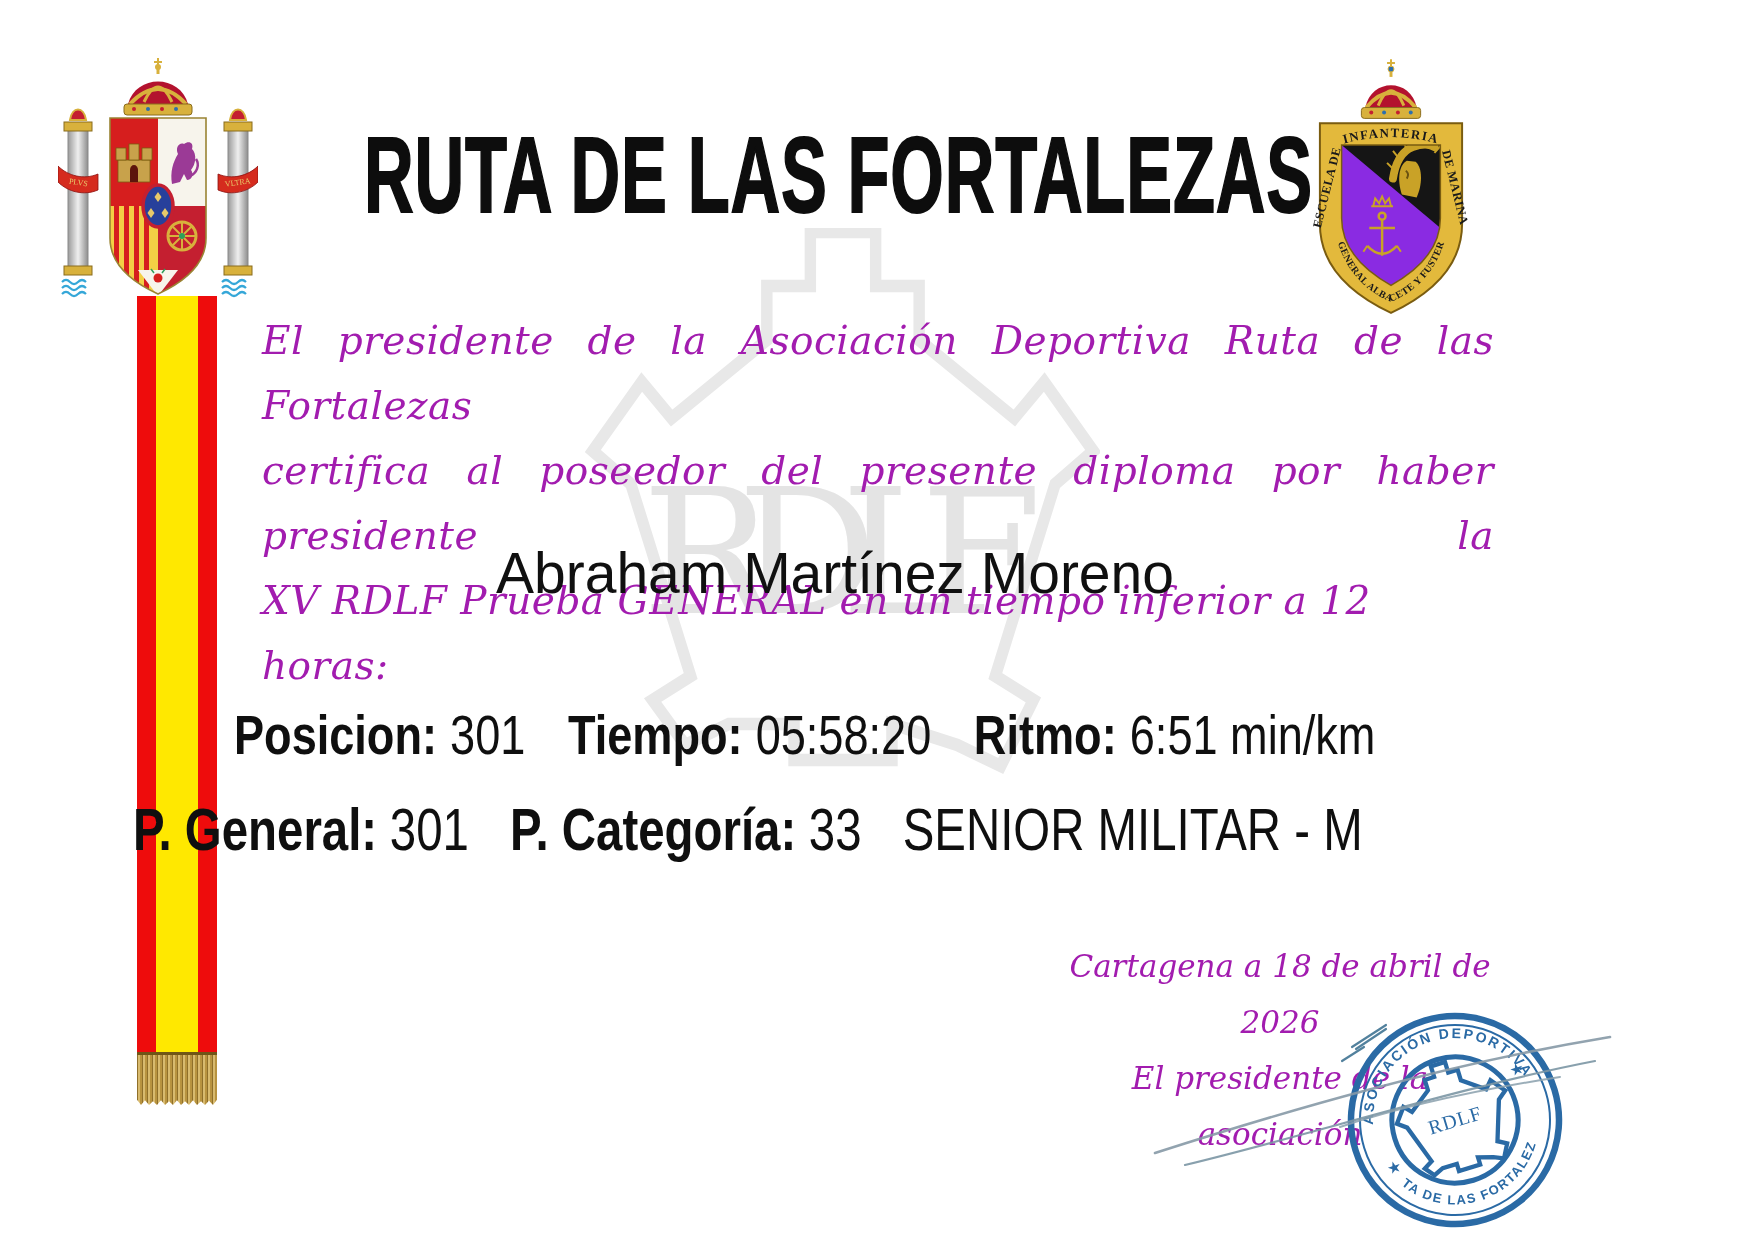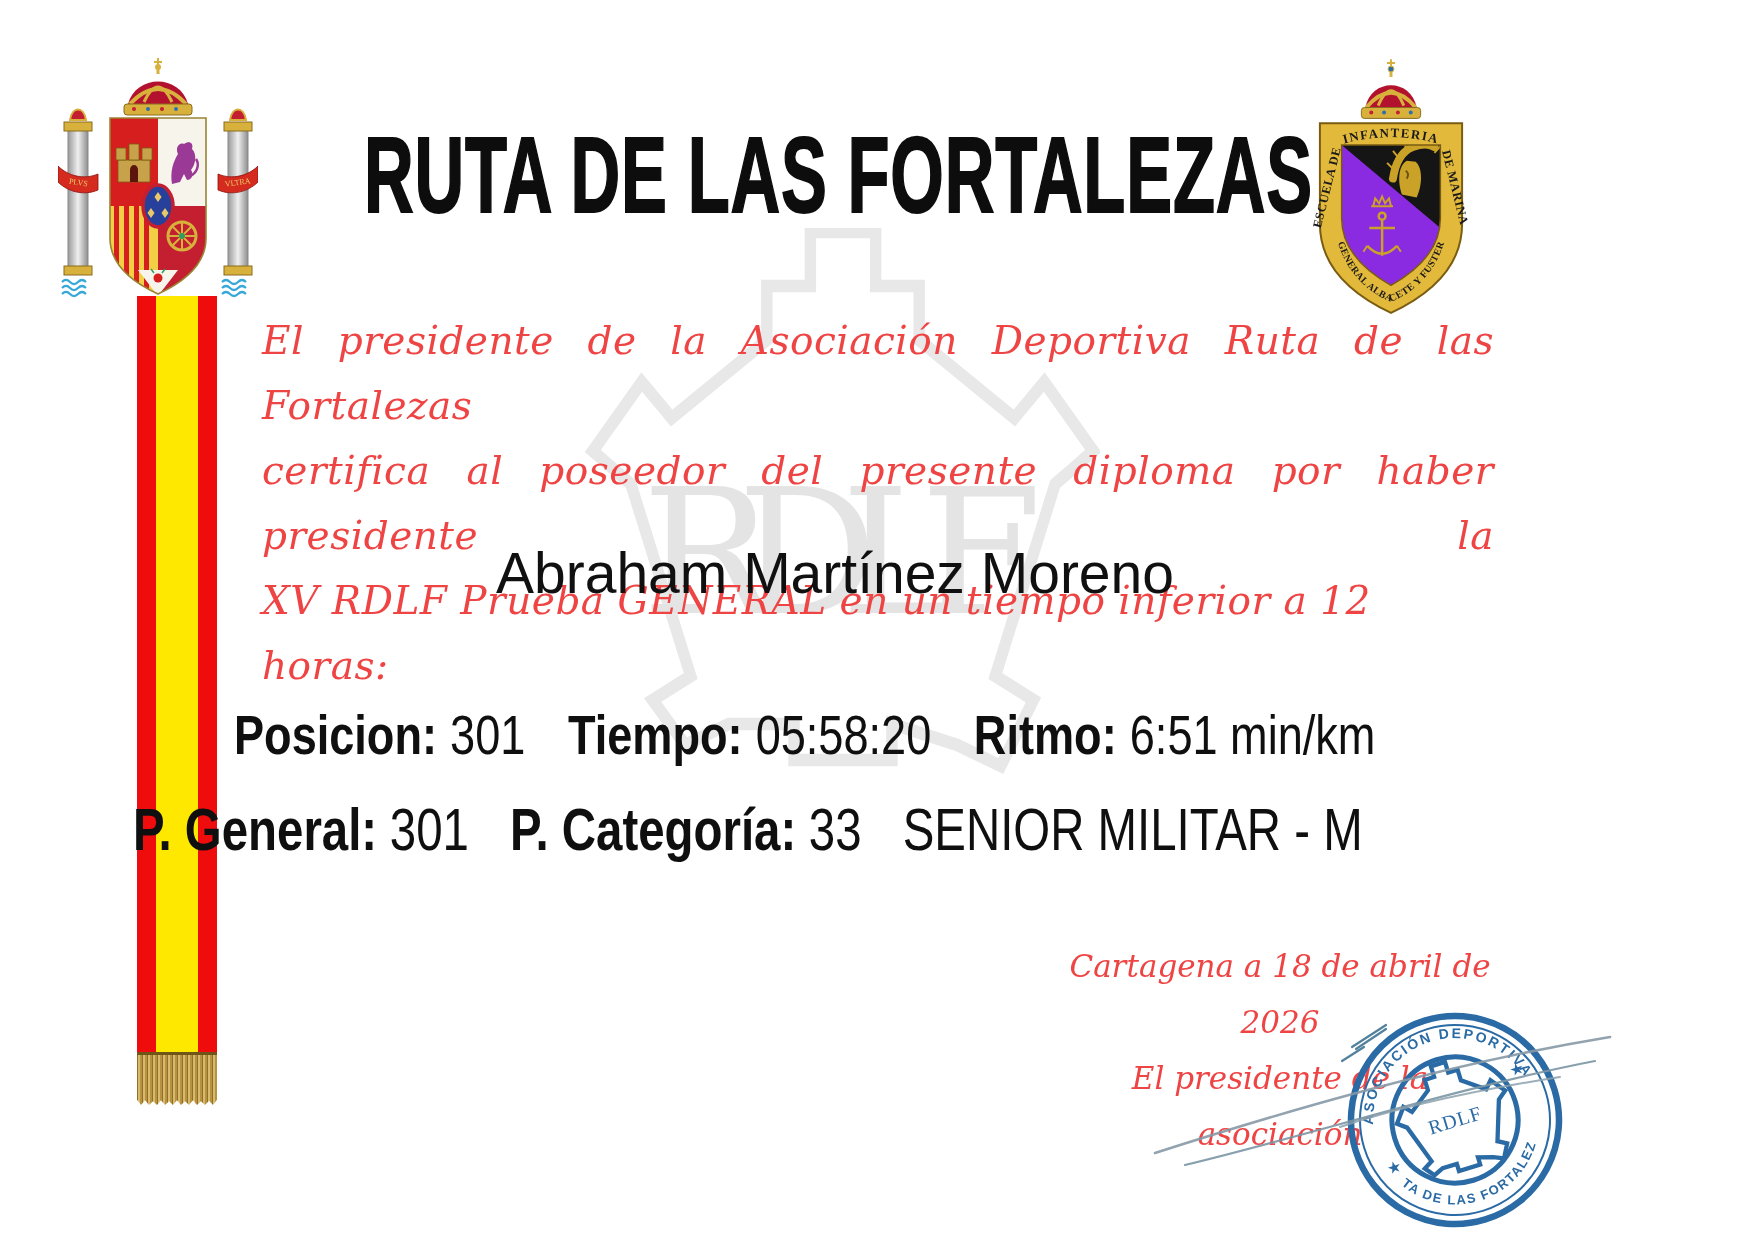--- a/index.html
+++ b/index.html
@@ -21,21 +21,21 @@
           background:linear-gradient(90deg,#ee0c0c 0 19px,#ffe800 19px 61px,#ee0c0c 61px 80px);}
   .fringe{left:137px;top:1052px;width:80px;height:50px;z-index:1;
           background:repeating-linear-gradient(90deg,#8f6f2a 0 1.5px,#d8ba6e 1.5px 3.5px,#b8933f 3.5px 5px);
           border-top:3px solid #6f5517;
           clip-path:polygon(0 0,100% 0,100% 90%,95% 100%,90% 92%,85% 100%,80% 93%,75% 100%,70% 91%,65% 100%,60% 93%,55% 100%,50% 91%,45% 100%,40% 93%,35% 100%,30% 91%,25% 100%,20% 93%,15% 100%,10% 91%,5% 100%,0 90%);}
 
   .coat{left:58px;top:58px;z-index:2;}
   .emblem{left:1312px;top:58px;z-index:2;}
 
   
-  .script{font-family:"DejaVu Serif",serif;font-style:italic;color:#ef4444;}
+  .script{font-family:"DejaVu Serif",serif;font-style:italic;color:#a21caf;}
   .bodytext{left:262px;top:308px;width:1232px;z-index:2;font-size:39px;line-height:65px;letter-spacing:0.5px;}
   .jline{text-align:justify;text-align-last:justify;}
 
   .name{left:320px;top:540px;width:1030px;text-align:center;font-size:57px;font-weight:400;
         color:#101010;z-index:3;letter-spacing:0px;}
 
   .stats{white-space:nowrap;color:#0f0f0f;z-index:3;}
   .stats1{left:234px;top:703px;font-size:55px;transform:scaleX(0.82);transform-origin:left top;}
   .stats2{left:133px;top:795px;font-size:60px;transform:scaleX(0.79);transform-origin:left top;}
   .lbl{font-weight:bold;margin-right:16px;}

